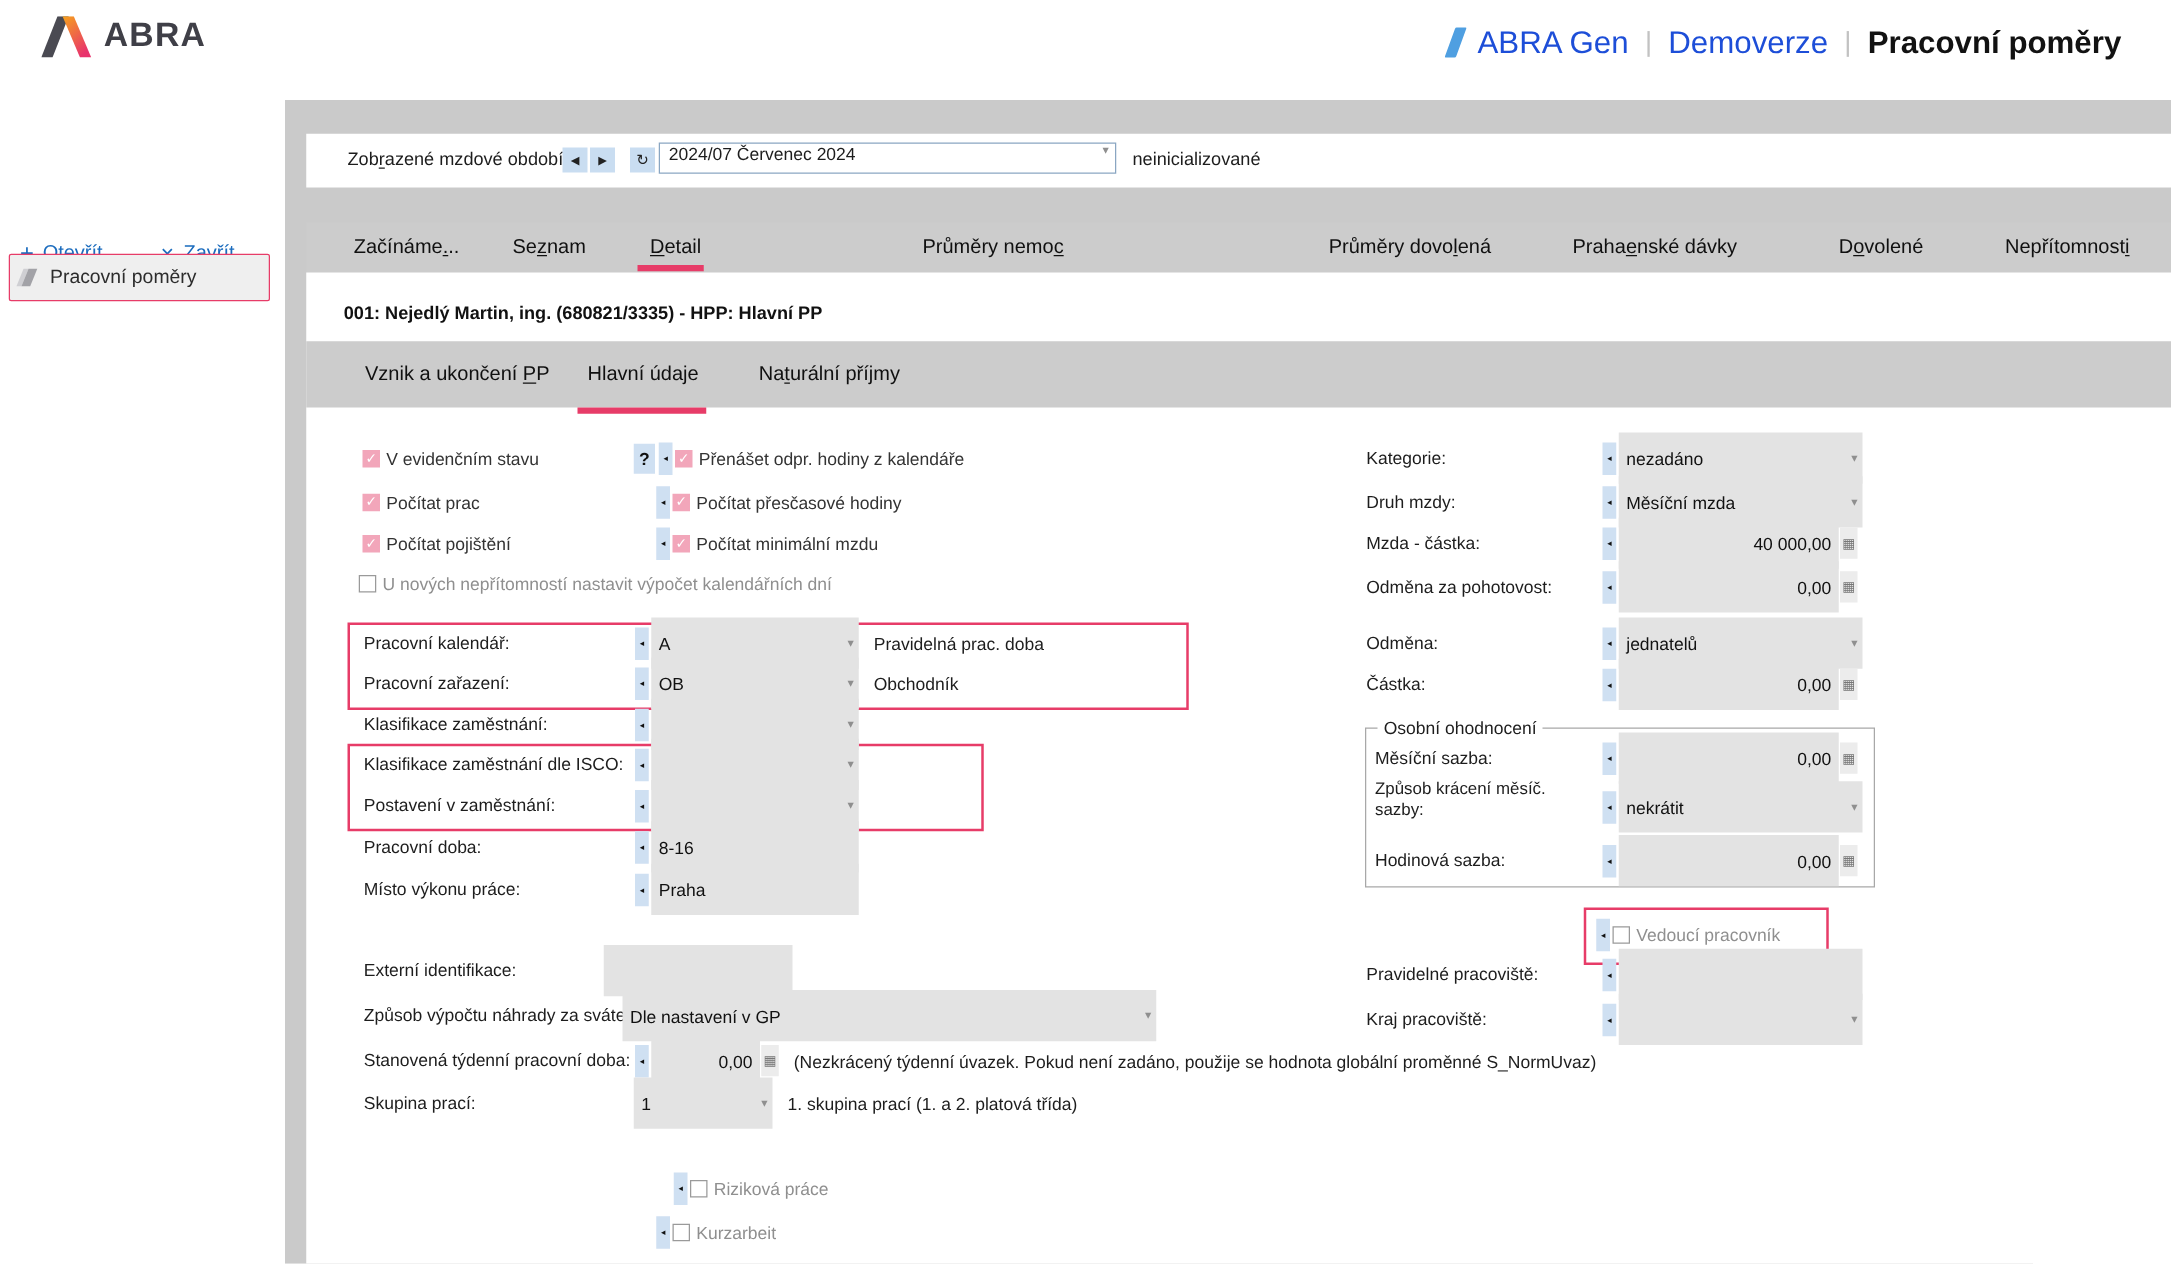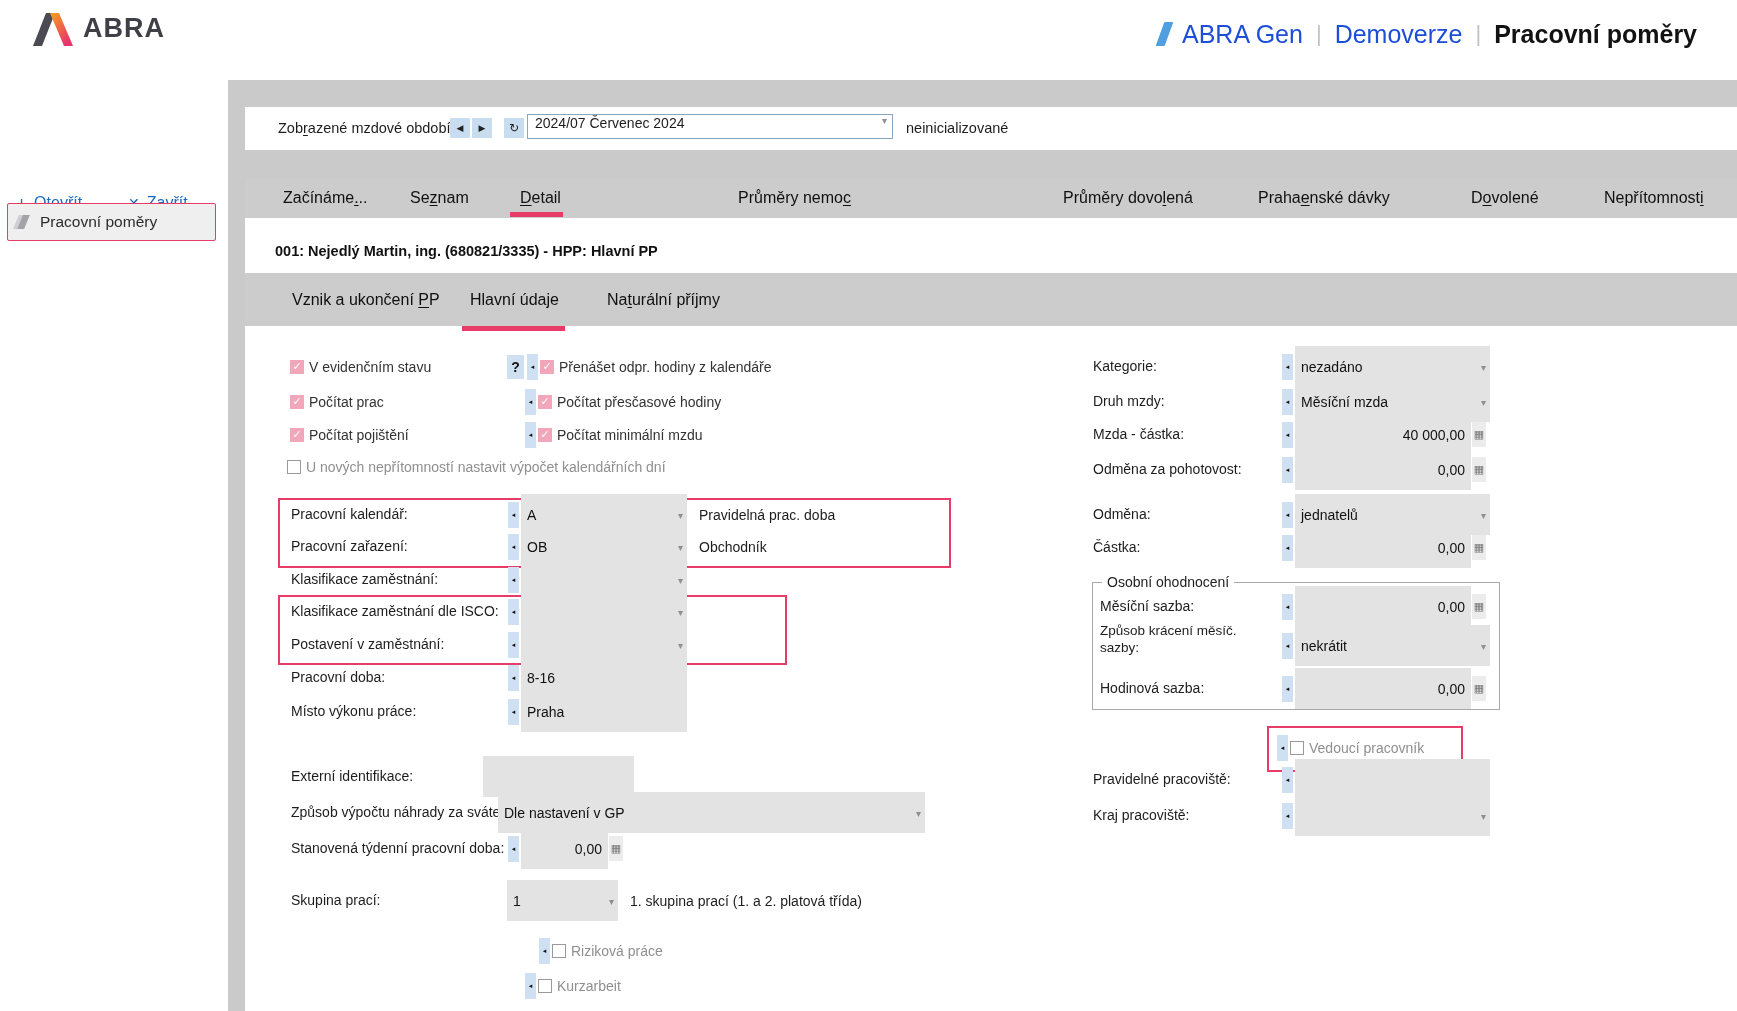--- a/index.html
+++ b/index.html
@@ -322,23 +322,24 @@
   <span class="ct" style="left:217px">
     <span class="db">
         <span>◂</span>
       </span>
     <span class="fd num" style="width:87px">
       <span>0,00</span>
     </span>
     <span class="calc">
         <span>▦</span>
       </span>
-  </span>
-</div>
-<div class="fr" style="left:291px;top:887px">
+    <span class="sfx">(Nezkrácený týdenní úvazek. Pokud není zadáno, použije se hodnota globální proměnné S_NormUvaz)</span>
+  </span>
+</div>
+<div class="fr" style="left:291px;top:869px">
   <span class="lbl">Skupina prací:</span>
   <span class="ct" style="left:216px">
     <span class="fd" style="width:111px">
       <span>1</span>
       <span class="ar">▾</span>
     </span>
     <span class="sfx">1. skupina prací (1. a 2. platová třída)</span>
   </span>
 </div>
 

